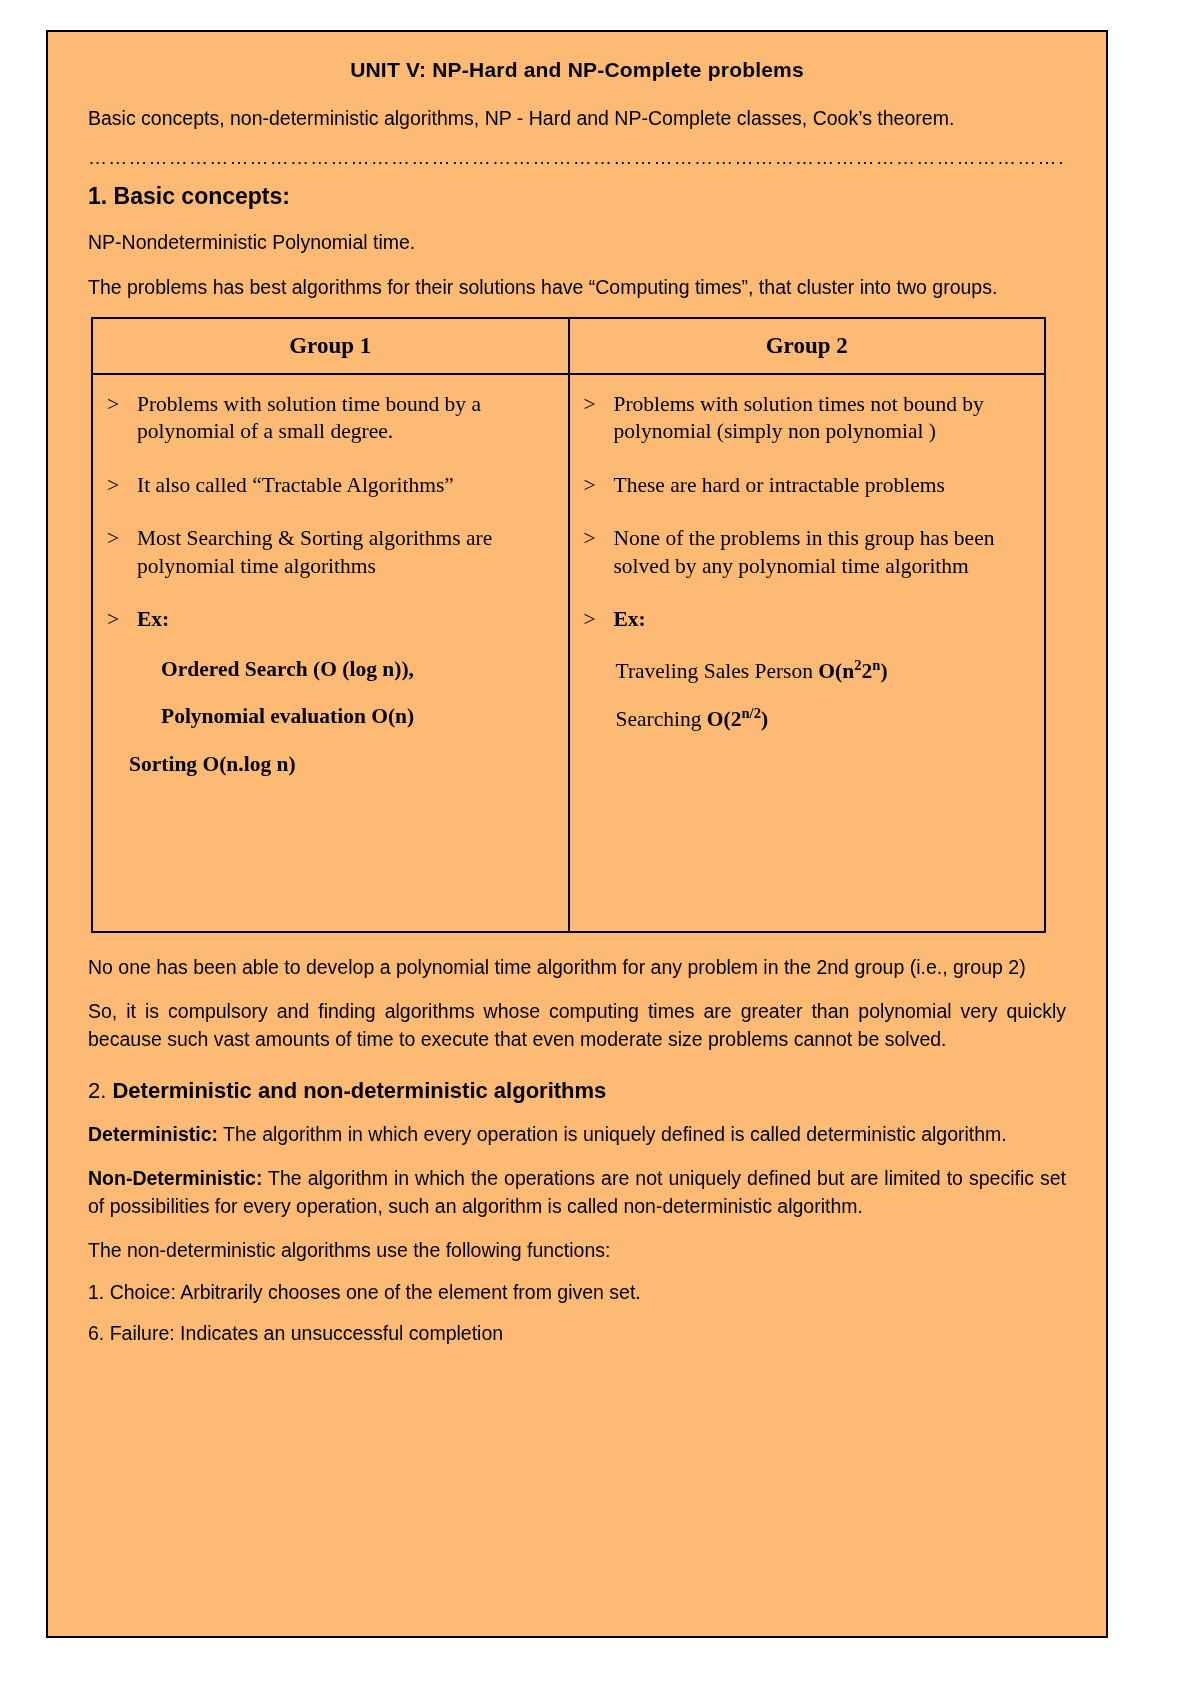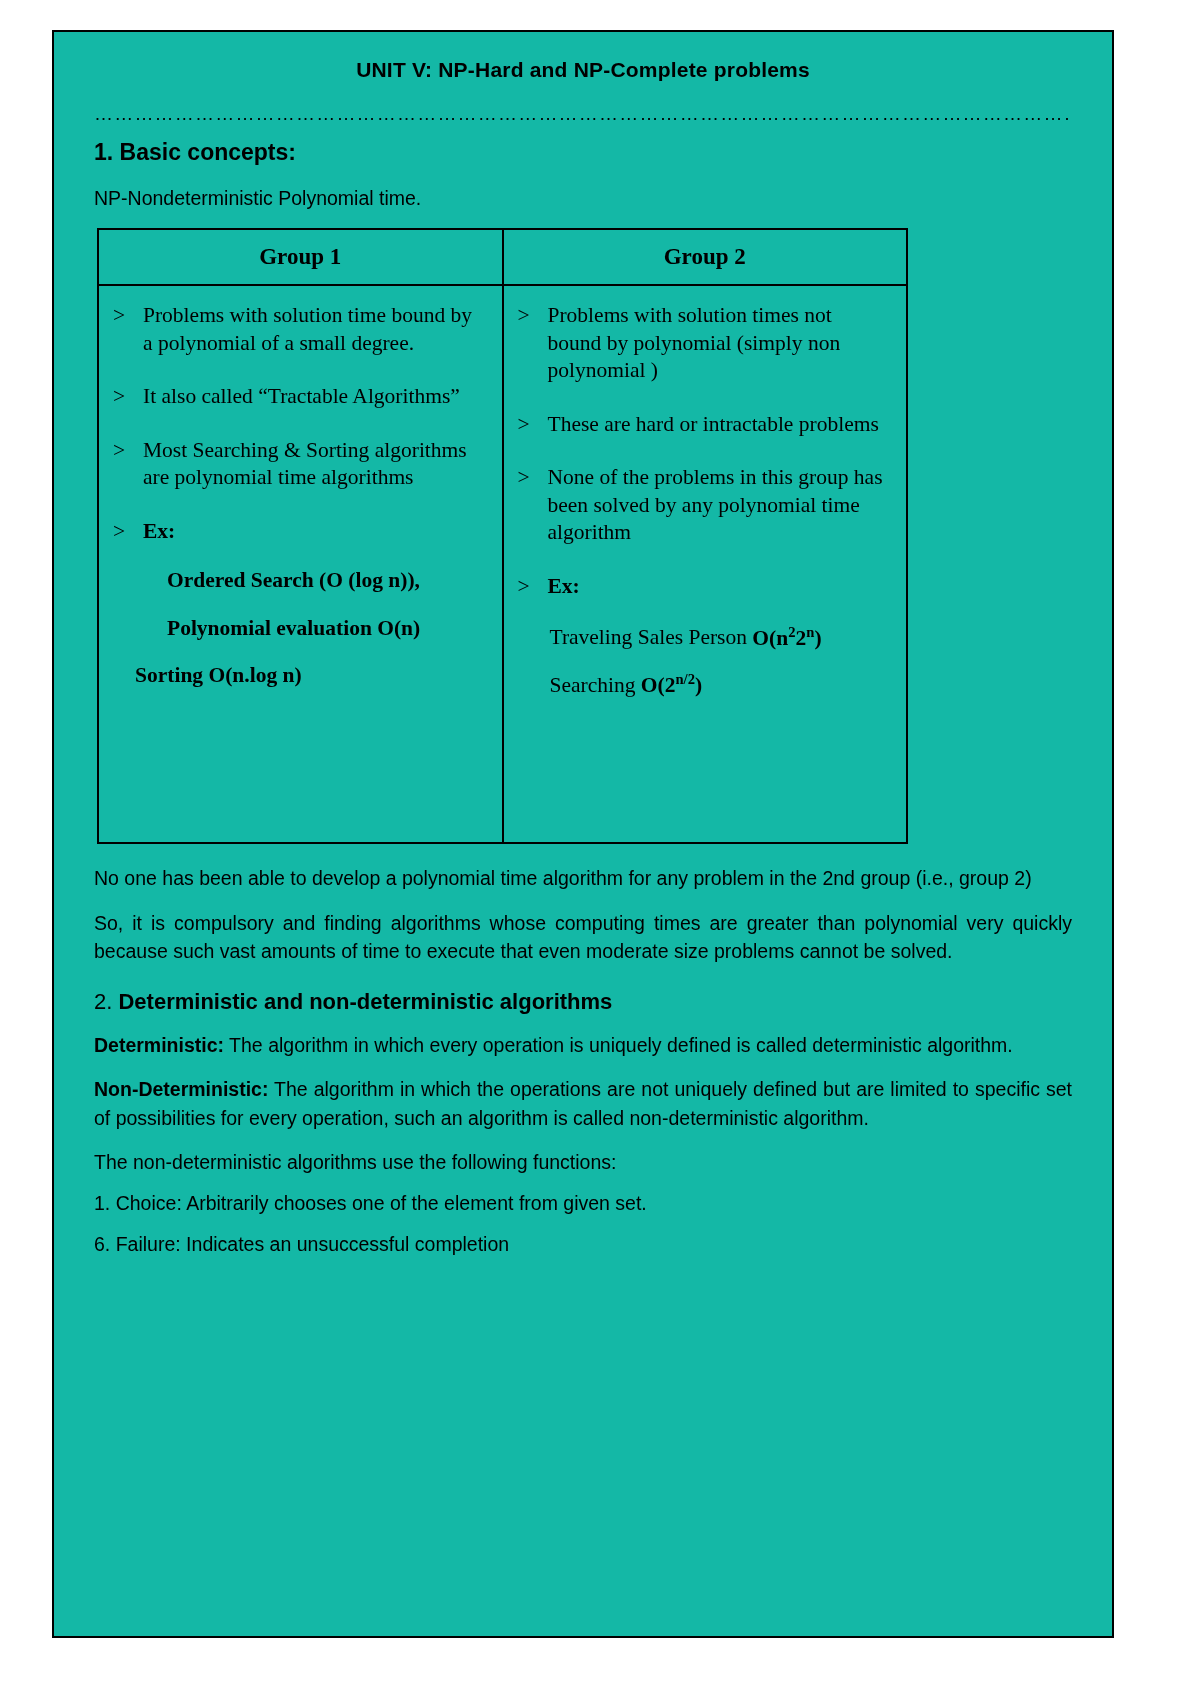--- a/index.html
+++ b/index.html
@@ -8,27 +8,27 @@
     background: #ffffff;
   }
   body {
     width: 1200px;
     height: 1696px;
     font-family: "Liberation Sans", sans-serif;
     color: #000000;
   }
   .page {
     position: absolute;
-    left: 52px;
+    left: 46px;
     top: 30px;
     width: 1062px;
     height: 1608px;
     border: 2px solid #000000;
     box-sizing: border-box;
-    background: #14b8a6;
+    background: #fdba74;
   }
   .content {
     padding: 26px 40px 0 40px;
   }
   .doc-title {
     text-align: center;
     font-size: 21px;
     font-weight: bold;
     letter-spacing: 0.2px;
     margin: 0 0 22px 0;
@@ -56,21 +56,21 @@
   .h-section-2 {
     font-size: 22px;
     margin: 24px 0 16px 0;
     font-weight: normal;
   }
   .h-section-2 b {
     font-weight: bold;
   }
   table.groups {
     border-collapse: collapse;
-    width: 811px;
+    width: 955px;
     margin: 14px 0 20px 3px;
     table-layout: fixed;
   }
   table.groups th, table.groups td {
     border: 2px solid #000;
     vertical-align: top;
   }
   table.groups th {
     font-family: "Liberation Serif", serif;
     font-size: 23px;
@@ -125,27 +125,29 @@
   }
 </style>
 </head>
 <body>
 
 <div class="page">
   <div class="content">
 
     <div class="doc-title">UNIT V: NP-Hard and NP-Complete problems</div>
 
+    <div class="para">Basic concepts, non-deterministic algorithms, NP - Hard and NP-Complete classes, Cook’s theorem.</div>
 
     <div class="dotted-rule">…………………………………………………………………………………………………………………………………………………………………………………………</div>
 
     <div class="h-section">1. Basic concepts:</div>
 
     <div class="para">NP-Nondeterministic Polynomial time.</div>
 
+    <div class="para">The problems has best algorithms for their solutions have “Computing times”, that cluster into two groups.</div>
 
     <table class="groups">
       <tbody>
           <tr>
         <th>Group 1</th>
         <th>Group 2</th>
       </tr>
       <tr>
         <td>
           <div class="bullet-row">

